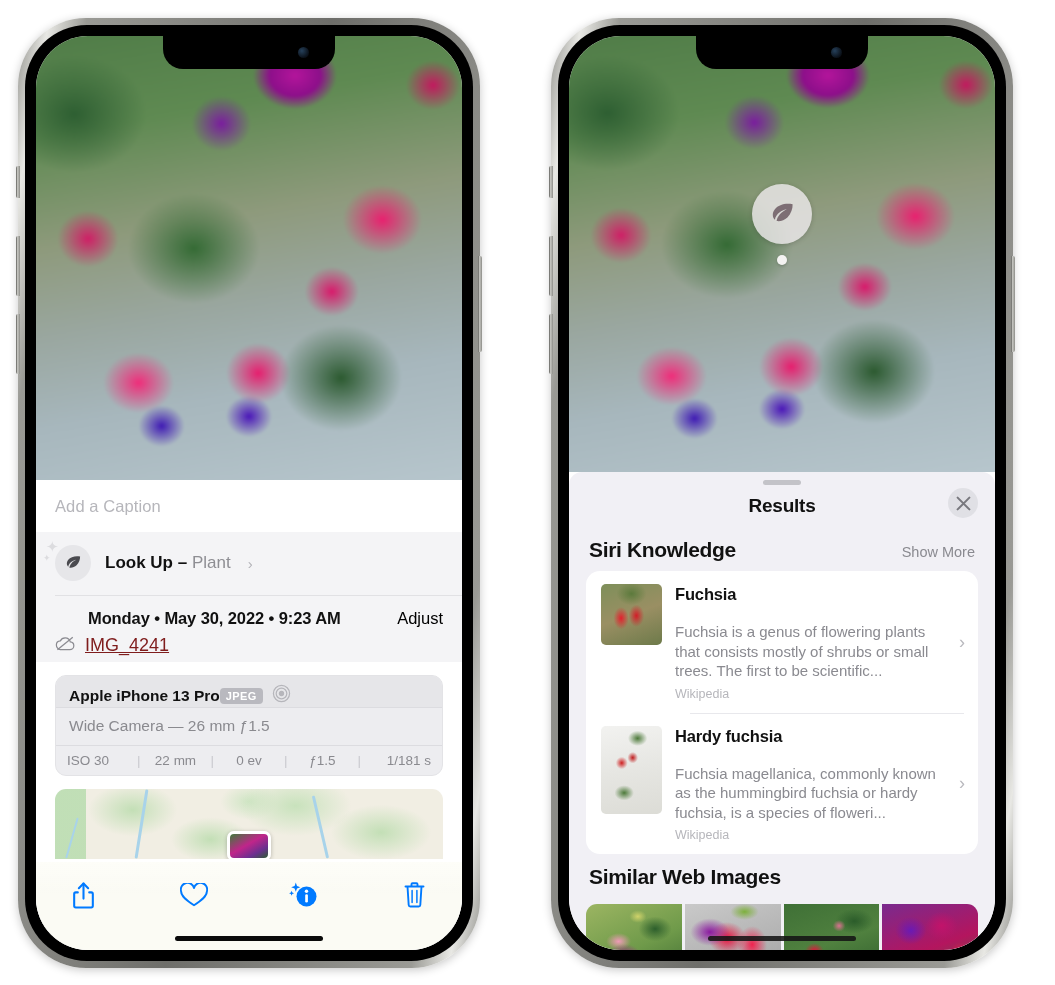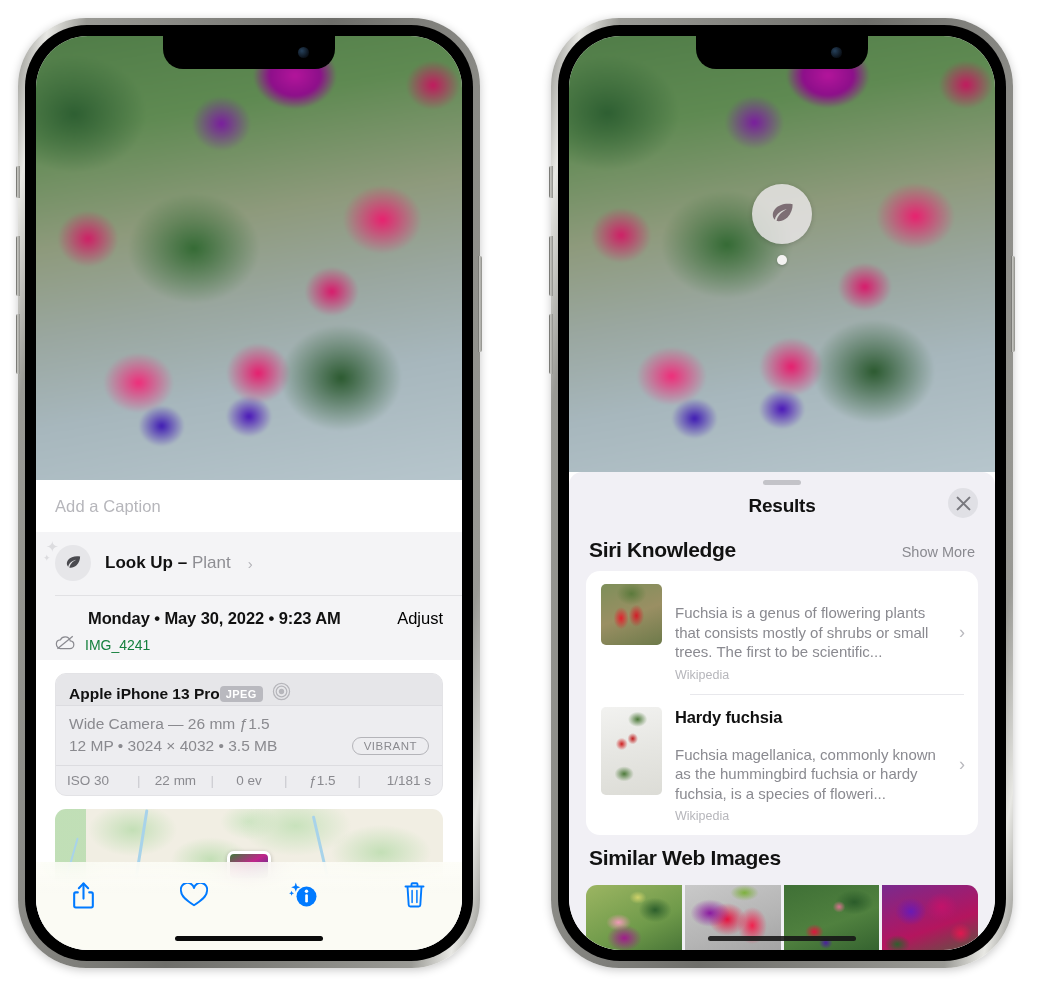--- a/index.html
+++ b/index.html
@@ -142,21 +142,21 @@
   .sparkle.b { left: -12px; top: 9px; font-size: 9px; }
   .lookup-text { font-size: 17px; font-weight: 700; color: #111; }
   .lookup-text .sub { font-weight: 400; color: #8e8e93; }
   .chev { color: #b3b3b8; font-size: 15px; margin-left: 3px; }
 
   .meta-block { padding: 13px 19px 6px; background: #f4f4f6; }
   .meta-row1 { display: flex; align-items: baseline; justify-content: space-between; }
   .meta-date { font-size: 16.5px; font-weight: 700; color: #111; letter-spacing: -.1px; margin-left: 33px; }
   .adjust { font-size: 16.5px; color: #000000; }
   .meta-row2 { display: flex; align-items: center; gap: 9px; margin-top: 7px; }
-  .filename { font-size: 14px; color: #15803d; }
+  .filename { font-size: 18px; color: #7f1d1d; text-decoration: underline; }
 
   .cam-card {
     margin: 13px 19px 0; background: #ededf0;
     border-radius: 11px; overflow: hidden; border: 1px solid #e3e3e6;
   }
   .cam-head {
     display: flex; align-items: center; justify-content: flex-start;
     padding: 8px 11px 0 13px; background: #e6e6e9;
     border-bottom: 1px solid #dcdce0;
   }
@@ -384,24 +384,20 @@
                   <svg width="19" height="19" viewBox="0 0 20 20" aria-hidden="true">
                     <circle cx="10" cy="10" r="8.5" fill="none" stroke="#b6b6bb" stroke-width="1.3"></circle>
                     <circle cx="10" cy="10" r="5.6" fill="none" stroke="#b6b6bb" stroke-width="1.3"></circle>
                     <circle cx="10" cy="10" r="2.8" fill="#b6b6bb"></circle>
                   </svg>
                 </span>
               </span>
             </div>
             <div class="cam-body">
               <div class="cam-lens">Wide Camera — 26 mm ƒ1.5</div>
-              <div class="cam-row2">
-                <span class="cam-size">12 MP • 3024 × 4032 • 3.5 MB</span>
-                <span class="vibrant">VIBRANT</span>
-              </div>
             </div>
             <div class="exif">
               <span class="cell">ISO 30</span>
               <span class="sep">|</span>
               <span class="cell">22 mm</span>
               <span class="sep">|</span>
               <span class="cell">0 ev</span>
               <span class="sep">|</span>
               <span class="cell">ƒ1.5</span>
               <span class="sep">|</span>
@@ -495,20 +491,21 @@
 
           <div class="sec-head">
             <span class="sec-title">Siri Knowledge</span>
             <span class="show-more">Show More</span>
           </div>
 
           <div class="card">
             <div class="k-row">
               <div class="k-thumb thumb-a"></div>
               <div class="k-body">
+                <div class="k-title">Fuchsia</div>
                 <div class="k-desc">Fuchsia is a genus of flowering plants that consists mostly of shrubs or small trees. The first to be scientific...</div>
                 <div class="k-src">Wikipedia</div>
               </div>
               <span class="k-chev">›</span>
             </div>
             <div class="k-row">
               <div class="k-thumb tall thumb-b"></div>
               <div class="k-body">
                 <div class="k-title">Hardy fuchsia</div>
                 <div class="k-desc">Fuchsia magellanica, commonly known as the hummingbird fuchsia or hardy fuchsia, is a species of floweri...</div>

